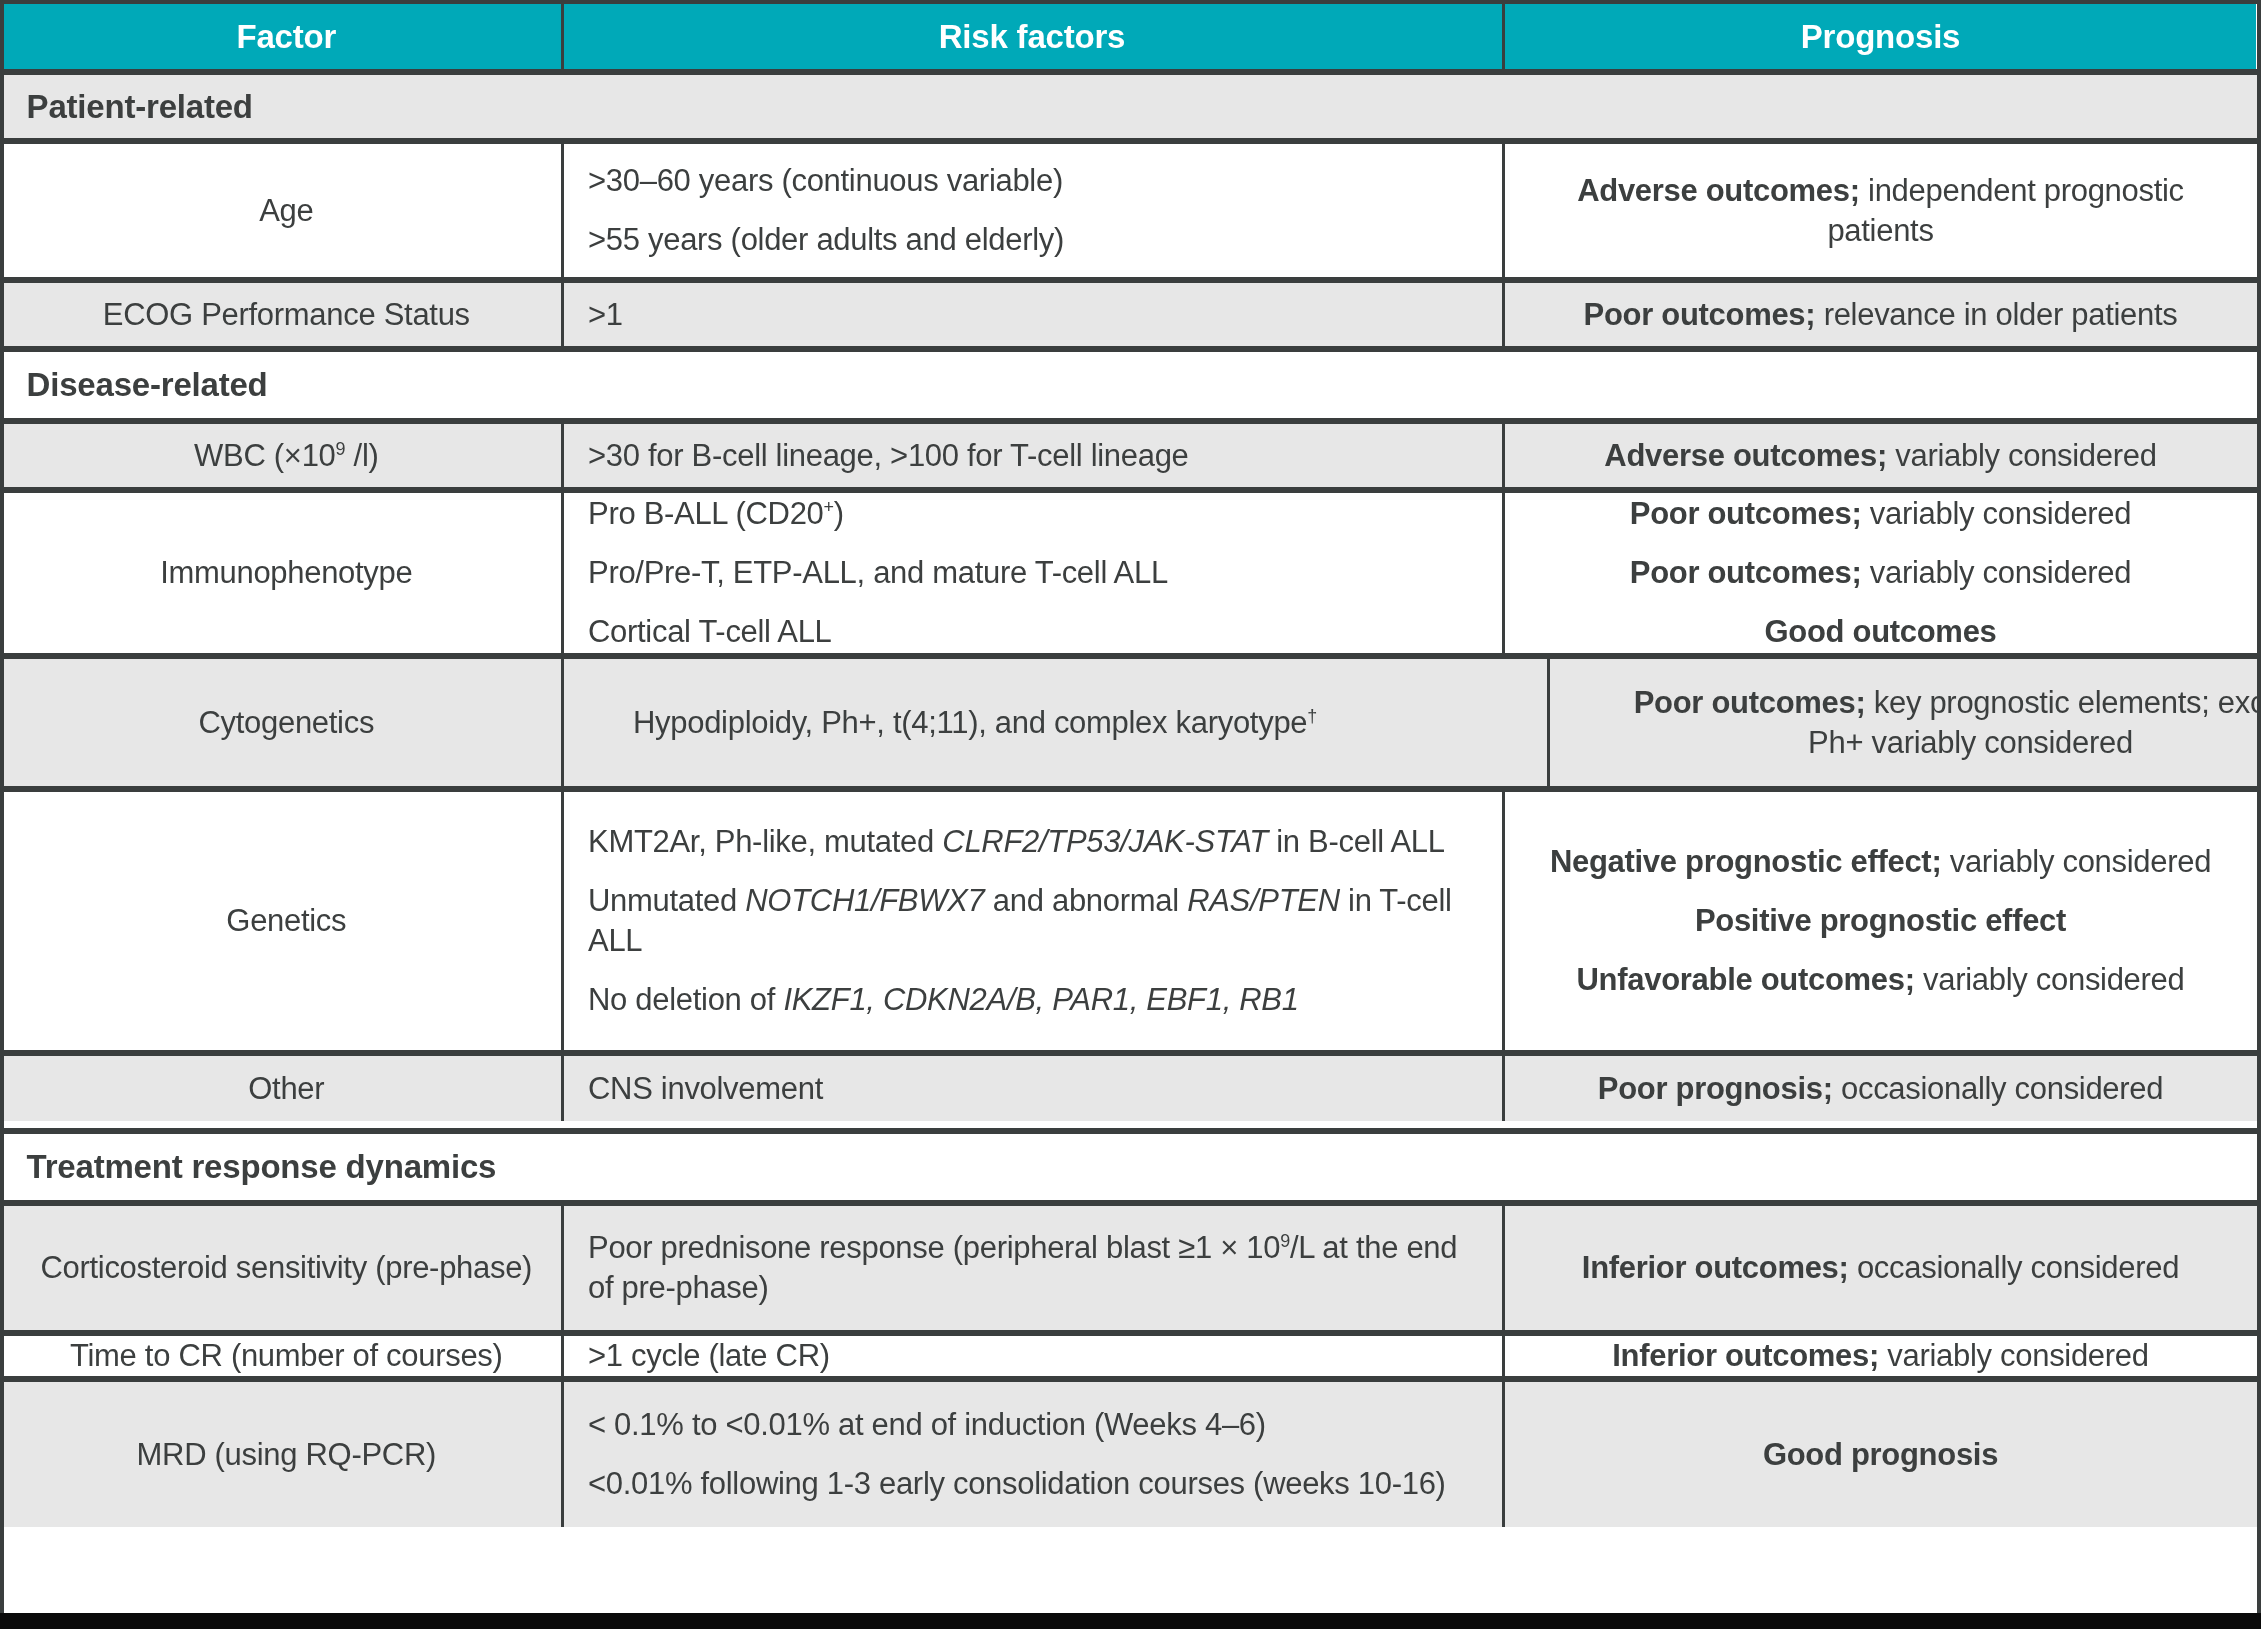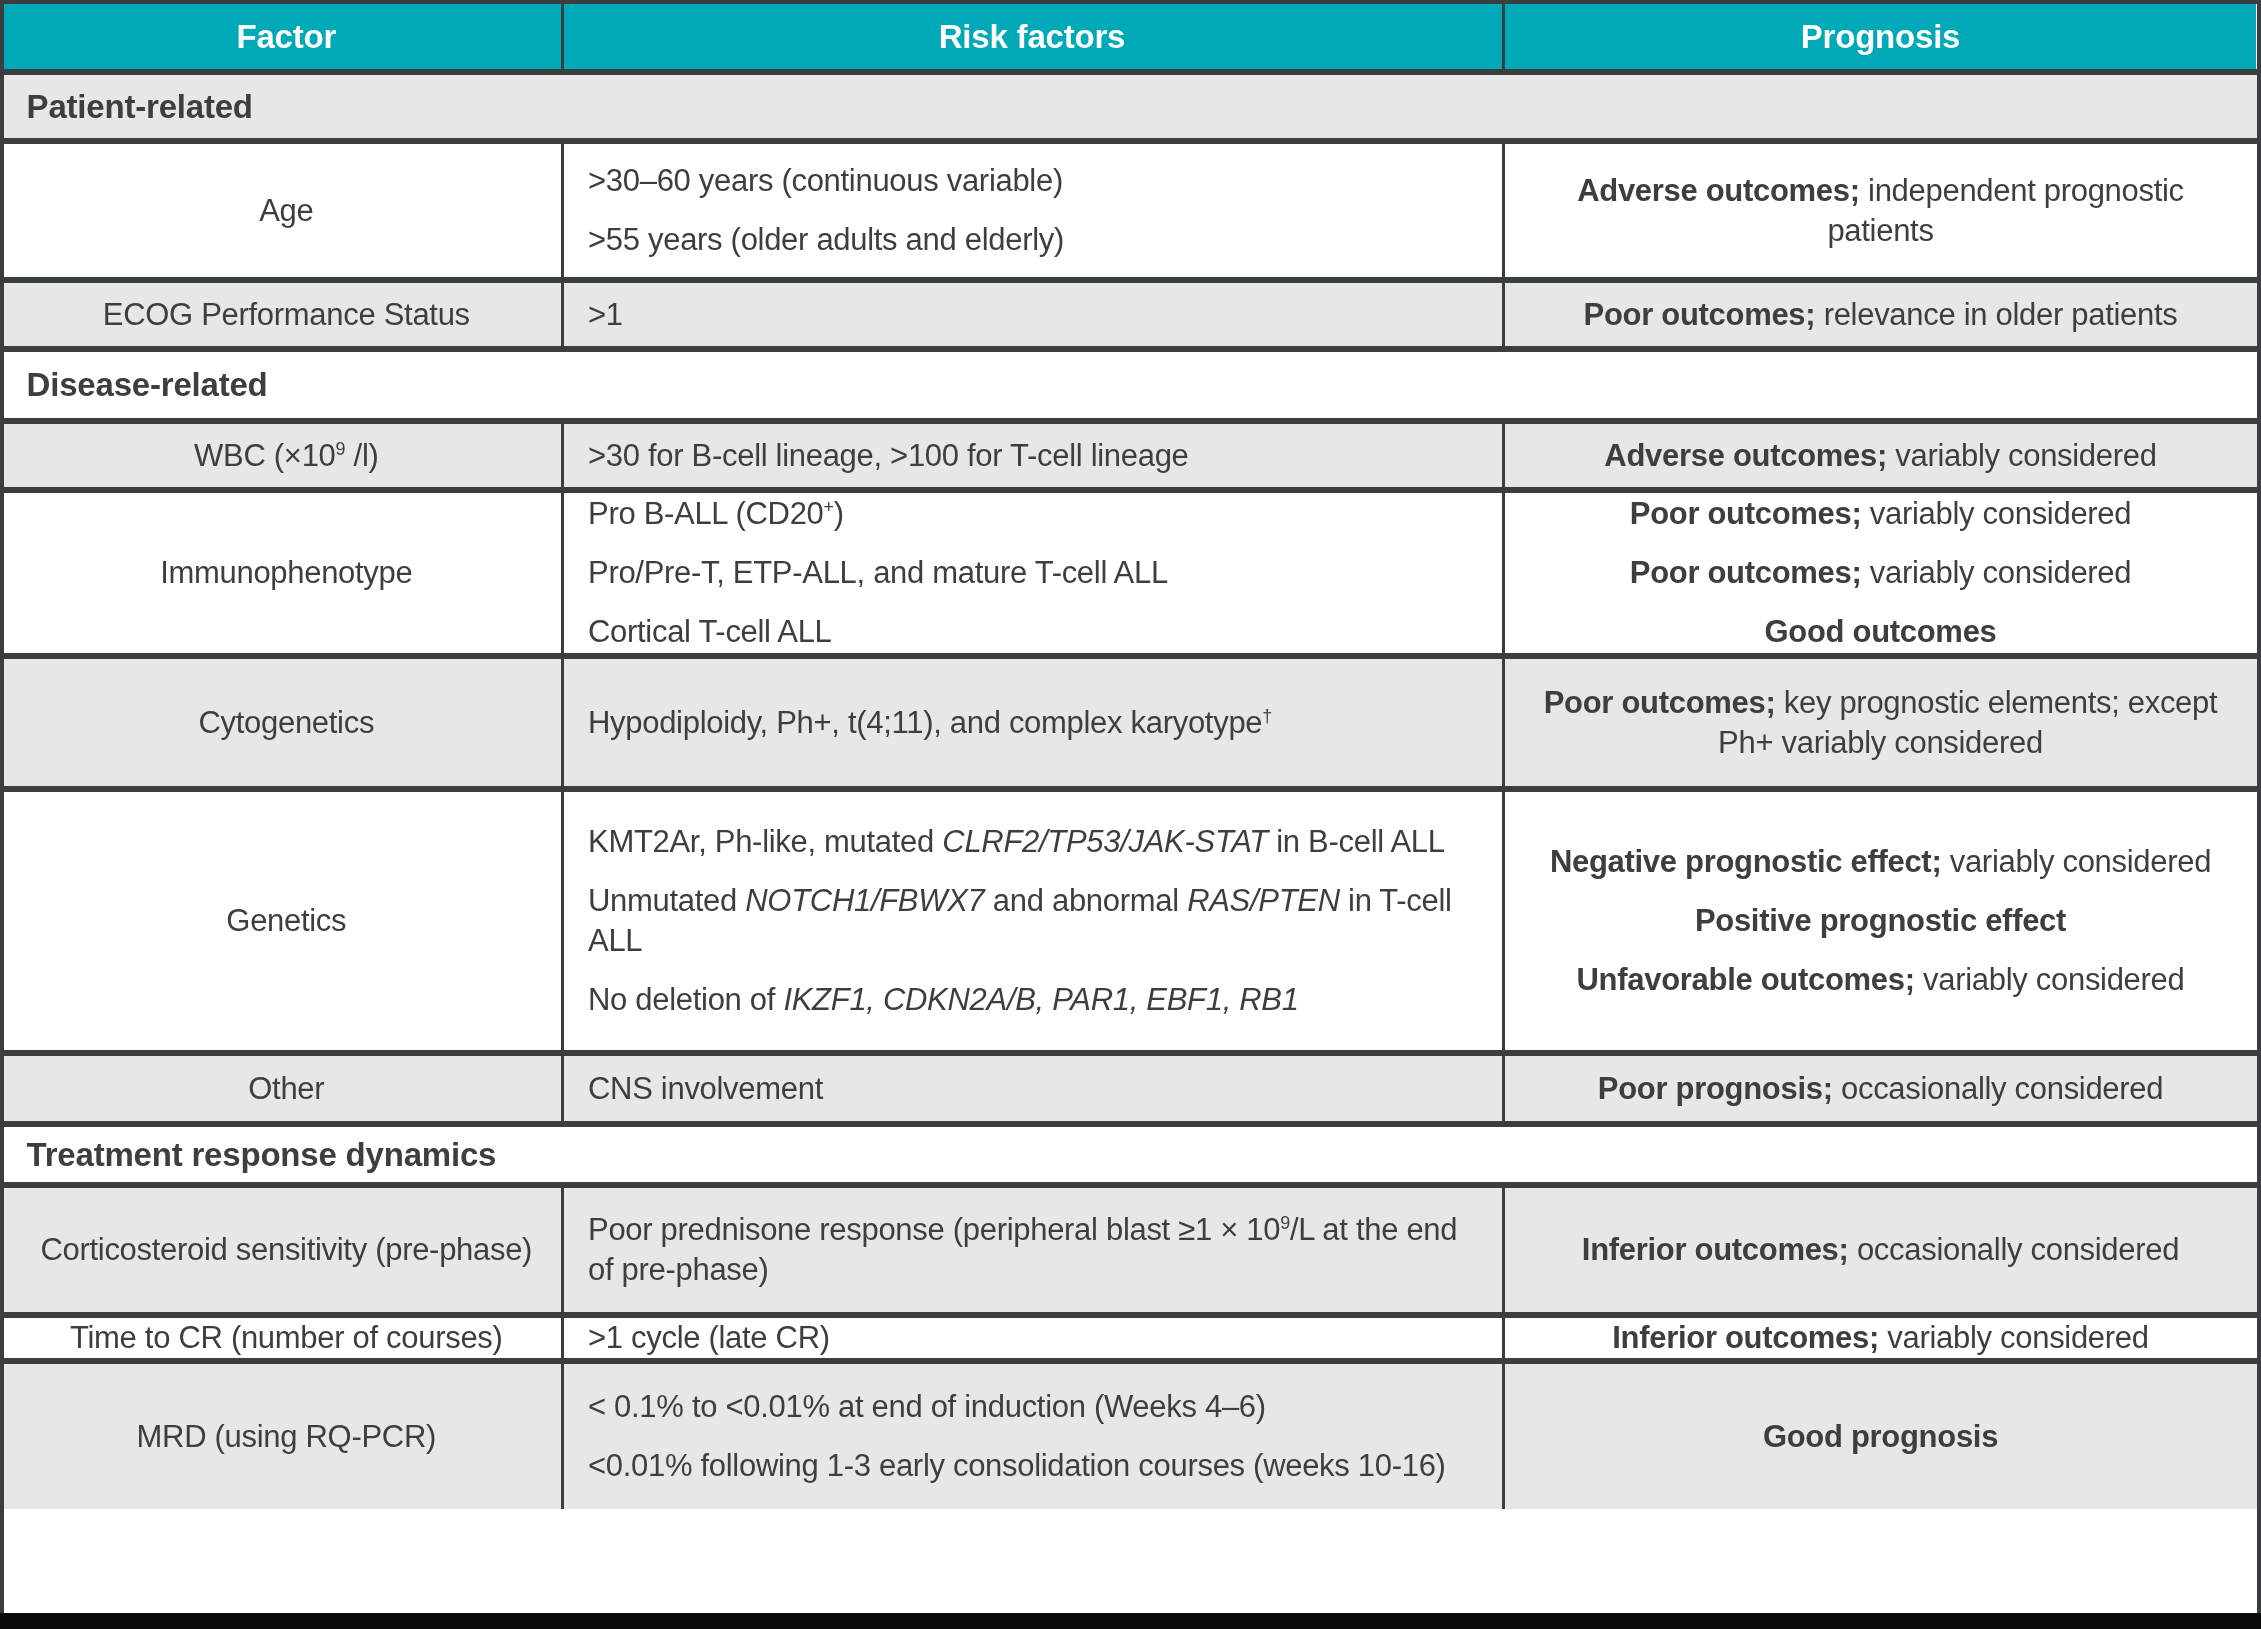--- a/index.html
+++ b/index.html
@@ -32,24 +32,24 @@
   }
   .trow:first-child{border-top:none;}
   
   .trow:nth-child(1){height:65px;}
   .trow:nth-child(2){height:69px;}
   .trow:nth-child(3){height:139px;}
   .trow:nth-child(4){height:69px;}
   .trow:nth-child(5){height:72px;}
   .trow:nth-child(6){height:69px;}
   .trow:nth-child(7){height:166px;}
-  .trow:nth-child(8){height:133px;}
+  .trow:nth-child(8){height:133px;gap:45px;}
   .trow:nth-child(9){height:264px;}
   .trow:nth-child(10){height:71px;}
-  .trow:nth-child(11){height:61px;}
+  .trow:nth-child(11){height:72px;margin-top:7px;}
   .trow:nth-child(12){height:130px;}
   .trow:nth-child(13){height:46px;}
   .trow:nth-child(14){height:151px;}
 
   .shade-gray{background:var(--row-gray);}
   .shade-white{background:var(--row-white);}
 
   .cell{
     box-sizing:border-box;
     display:flex;flex-direction:column;justify-content:center;

